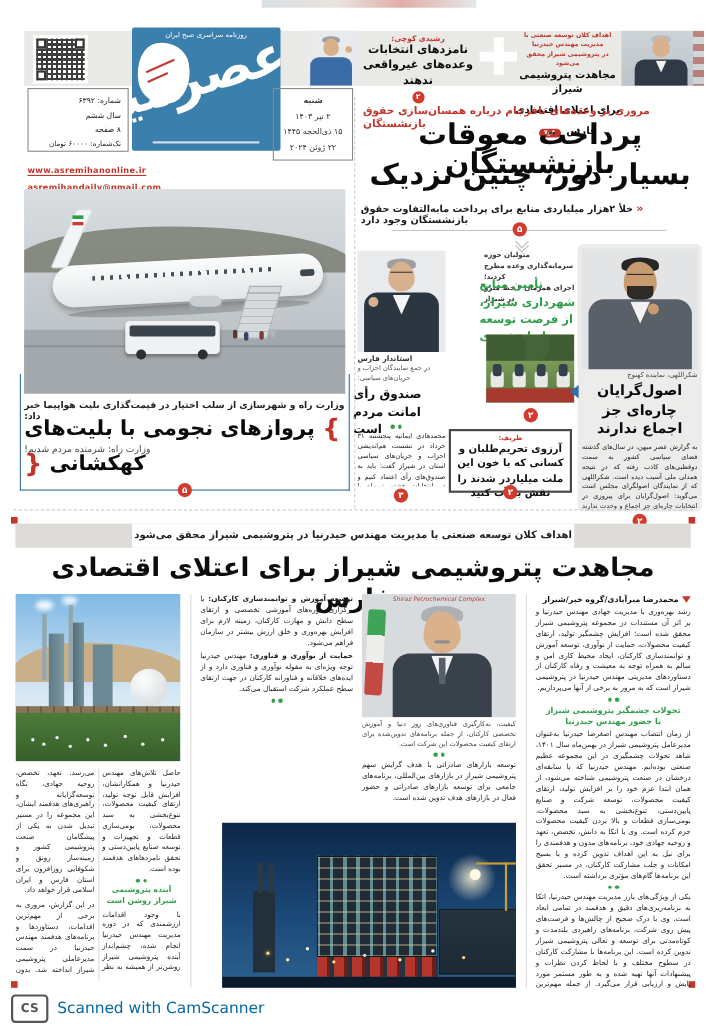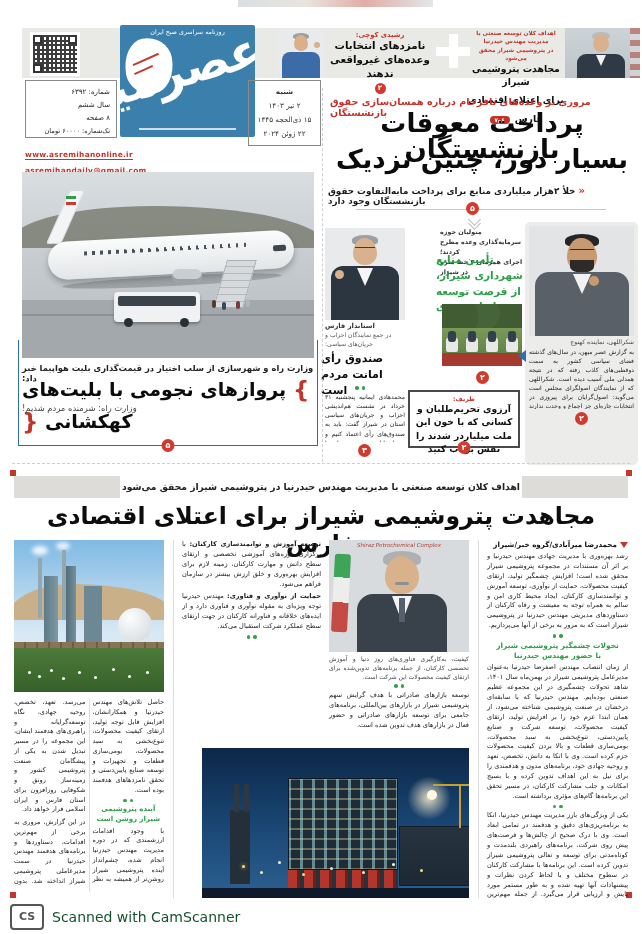--- a/index.html
+++ b/index.html
@@ -102,21 +102,21 @@
   #ceoph{position:relative;width:140px;height:112px;overflow:hidden;background:#d7dbde}
   .capt{font-size:6.1px;color:#444;text-align:justify;line-height:1.45;margin:3px 0}
   #duskph{position:absolute;bottom:0;left:28px;right:-8px;height:150px;overflow:hidden;background:#12304f}
   #plantph{position:relative;width:150px;height:152px;overflow:hidden;background:#9cc4e2}
   .dcols{margin-top:6px;height:194px;column-count:2;column-gap:7px;column-rule:1px solid #ddd;column-fill:auto;overflow:hidden}
   .dcols p{font-size:6.5px}
   .dcols .green-sub{font-size:7px}
   
   #csbar{left:0;top:900px;width:642px;height:34px;background:#fff;direction:ltr;display:flex;align-items:center;gap:8px;padding-left:10px;box-sizing:border-box}
   #cslogo{width:30px;height:22px;border:2.5px solid #555;border-radius:4px;color:#555;font-weight:bold;font-size:11px;text-align:center;line-height:22px}
-  #cstxt{color:#14532d;font-size:14px}
+  #cstxt{color:#0369a1;font-size:14px}
   
   #plph{left:22px;top:172px;width:292px;height:186px}
   #plph .sky{position:absolute;inset:0;background:linear-gradient(#dadee1,#c6ccd0 45%,#b4babe)}
   #plph .hill{position:absolute;left:-10px;right:-10px;top:34px;height:42px;background:#7a7e72;border-radius:50% 60% 0 0/90% 100% 0 0;opacity:.85}
   #plph .tarmac{position:absolute;left:0;right:0;bottom:0;height:58px;background:#a3a8ac}
   #plph .tline{position:absolute;bottom:42px;left:0;right:0;height:2px;background:#8d9296}
   #plph .fus{position:absolute;left:26px;top:64px;width:246px;height:38px;background:linear-gradient(#fbfcfc,#e2e5e7);border-radius:19px;transform:rotate(-3deg);box-shadow:0 4px 6px rgba(0,0,0,.25)}
   #plph .ckpt{position:absolute;right:28px;top:73px;width:13px;height:6px;background:#3d4750;border-radius:2px;transform:rotate(-3deg)}
   #plph .winrow{position:absolute;left:62px;top:75px;width:168px;height:3.5px;background:repeating-linear-gradient(90deg,#49525a 0 2.5px,transparent 2.5px 8px);transform:rotate(-3deg)}
   #plph .tail{position:absolute;left:36px;top:18px;width:15px;height:54px;background:#f2f4f5;transform:skewX(-24deg);border-radius:3px;box-shadow:inset 0 0 0 1px #d6dadd}
@@ -382,20 +382,25 @@
     <div id="shph">
       <div class="hair"></div>
         <div class="head"></div>
         <div class="beard"></div>
         <div class="gl"></div>
         <div class="suit"></div>
         <div class="shirt"></div>
         <div class="hand"></div>
     </div>
     <div class="cap">شکراللهی، نماینده کهنوج</div>
+    <div class="t">
+      <div>اصول‌گرایان</div>
+        <div>چاره‌ای جز</div>
+        <div>اجماع ندارند</div>
+    </div>
     <div class="bd">
         <p class="bodytxt">به گزارش عصر میهن، در سال‌های گذشته فضای سیاسی کشور به سمت دوقطبی‌های کاذب رفته که در نتیجه همدلی ملی آسیب دیده است. شکراللهی که از نمایندگان اصولگرای مجلس است می‌گوید: اصول‌گرایان برای پیروزی در انتخابات چاره‌ای جز اجماع و وحدت ندارند و تجربه ادوار گذشته نشان داده تکثر نامزدها جز تقسیم آرا نتیجه‌ای ندارد و باید از ظرفیت داخلی استفاده کرد. به نظرم این موضوع می‌تواند در کنترل شرایط به‌عنوان یک چالش اقتصادی نیز اثرگذار باشد.</p>
       </div>
     <div class="pbadge" style="margin:3px auto 0">۲</div>
   </div>
 
   <div class="abs" id="vdash"></div>
   <div class="abs" id="hdash"></div>
 
   <div class="cmark" style="left:10px;top:470px"></div>

